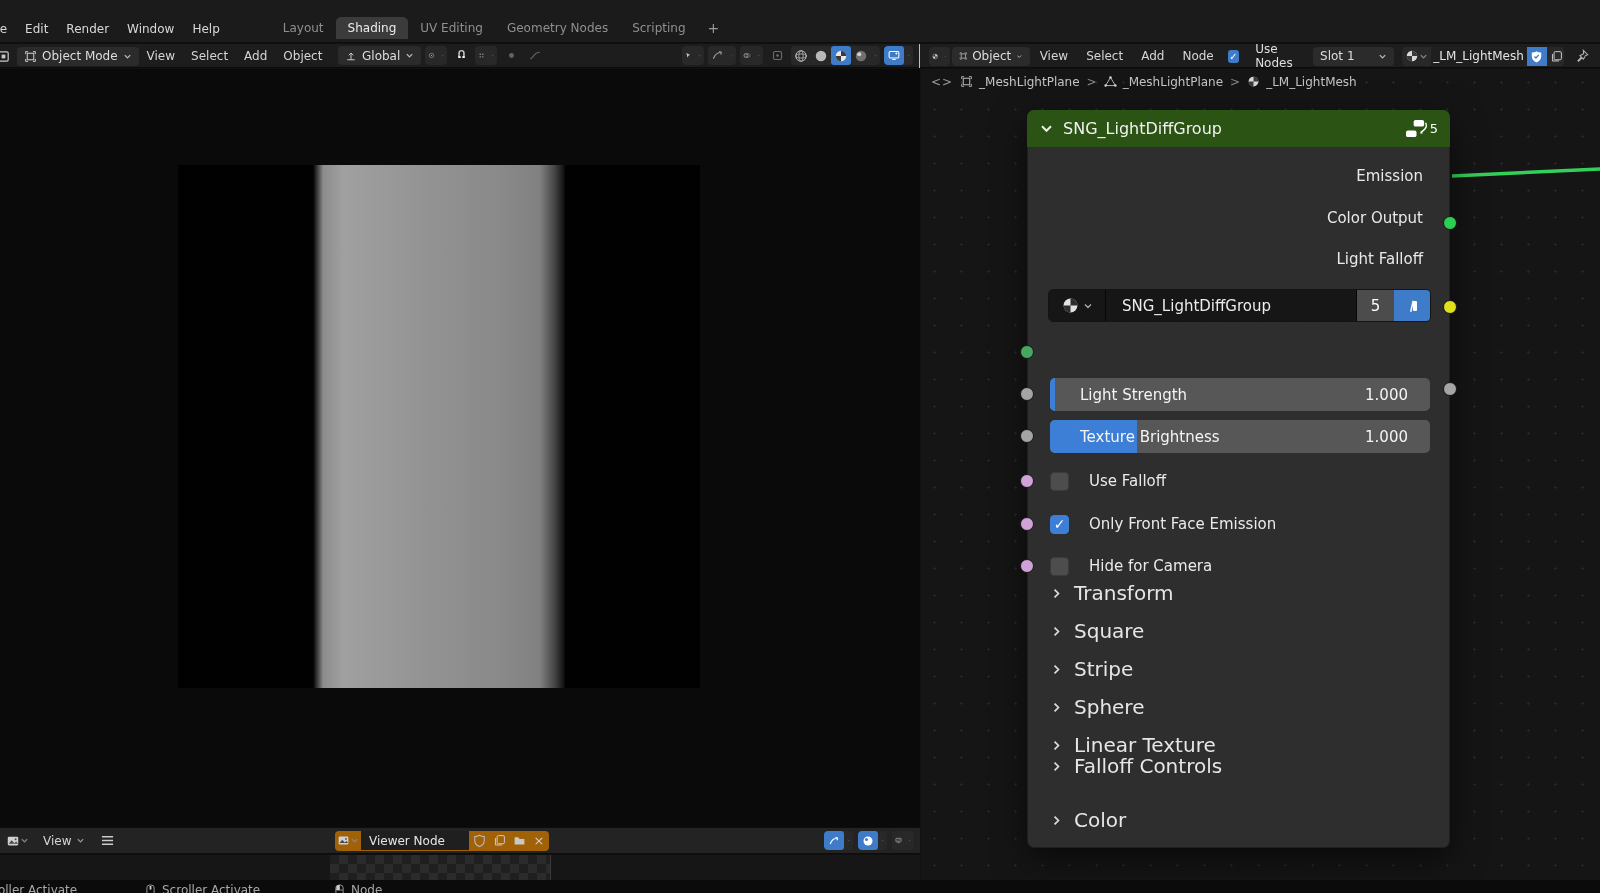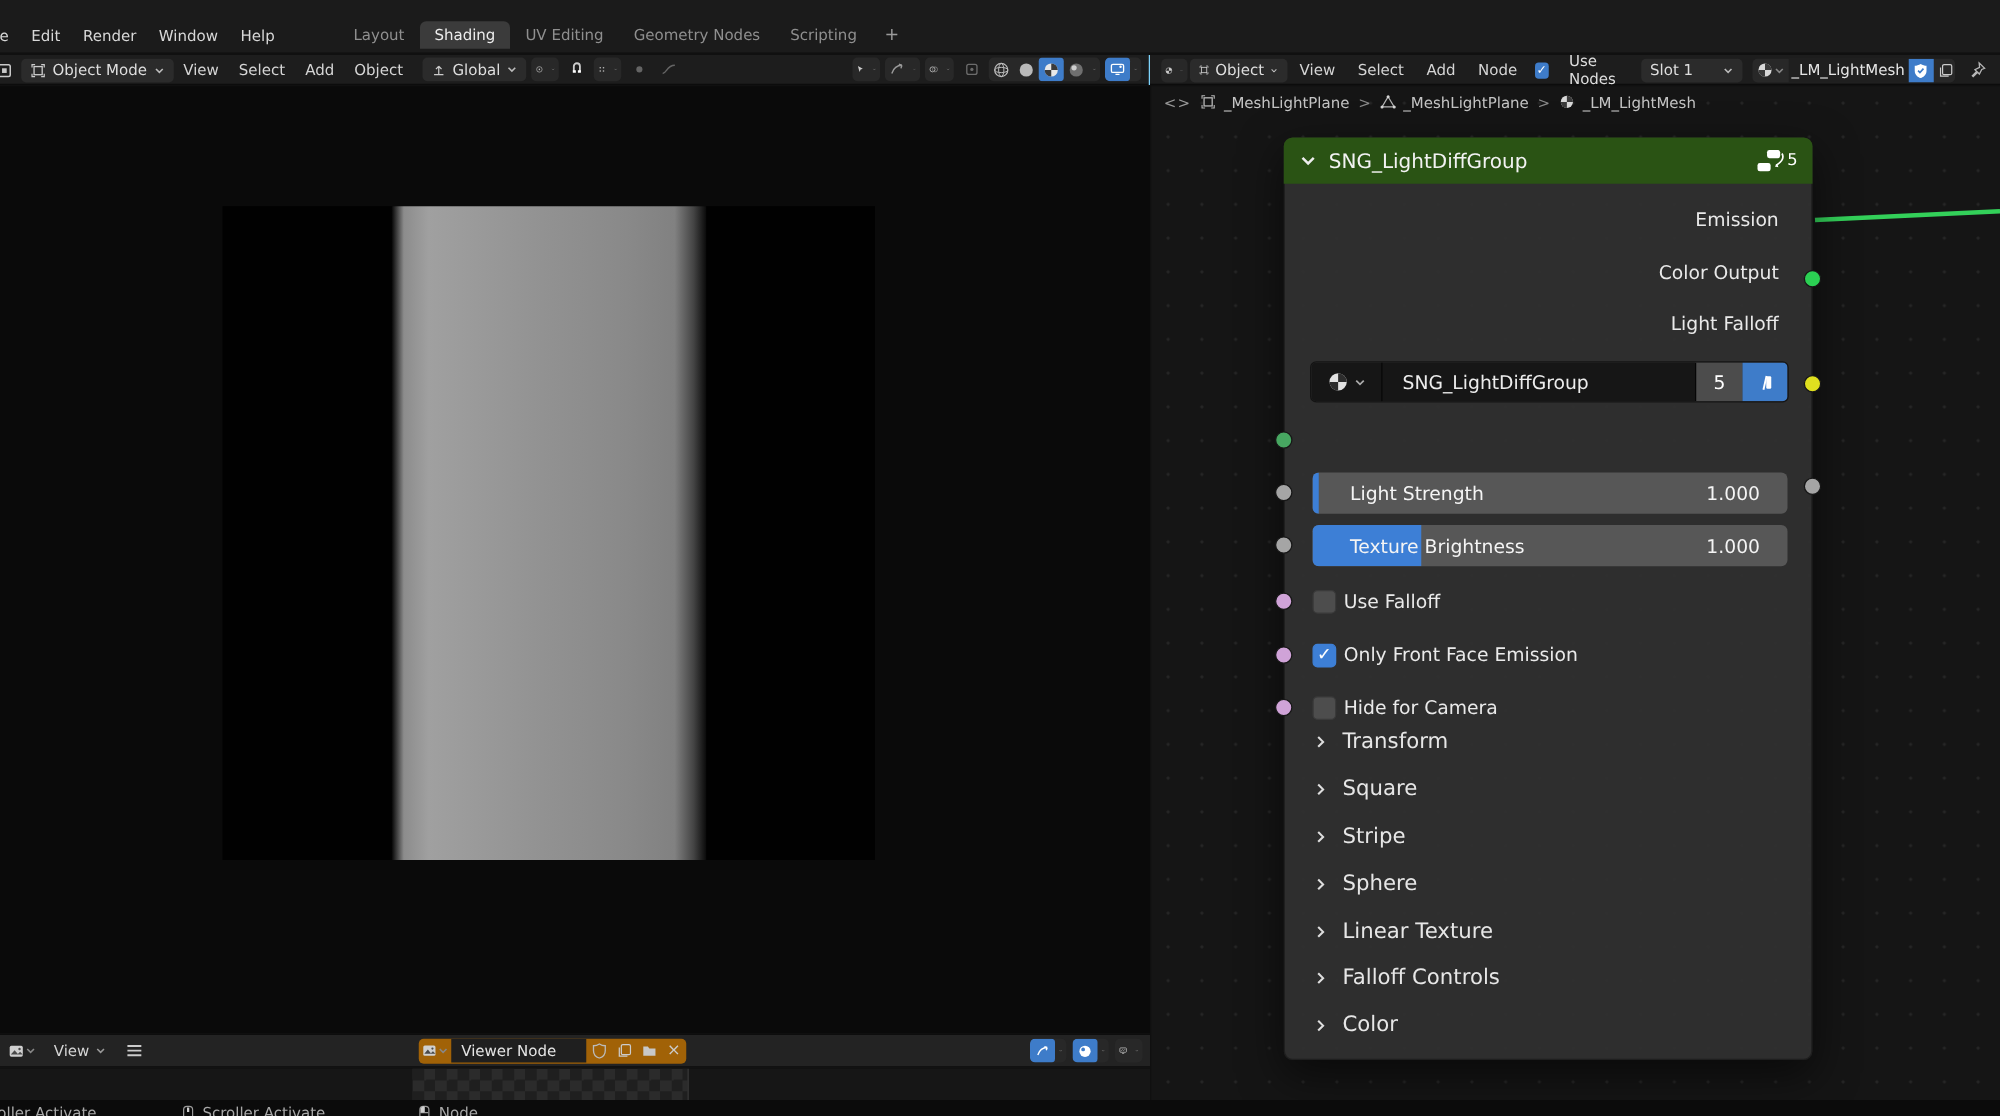--- a/index.html
+++ b/index.html
@@ -80,29 +80,29 @@
   .grp-count { width:38px; background:#4c4c4c; color:#fff; font-size:15px; display:flex;
                align-items:center; justify-content:center; border-left:1px solid #060606; }
   .grp-fake { width:36px; display:flex; align-items:center; justify-content:center; }
 
   .slider { position:absolute; left:22px; width:380px; height:33px; background:#575757;
             border-radius:5px; overflow:hidden; display:flex; align-items:center; }
   .slider .fill { position:absolute; left:0; top:0; bottom:0; }
   .s-label { position:relative; margin-left:30px; font-size:15px; color:#f4f4f4; flex:1; }
   .s-value { position:relative; margin-right:22px; font-size:15px; color:#f4f4f4; }
 
-  .chk-row { position:absolute; left:22px; height:22px; display:flex; align-items:center; gap:6px; }
+  .chk-row { position:absolute; left:22px; height:22px; display:flex; align-items:center; gap:20px; }
   .n-cbx { width:19px; height:19px; border-radius:4px; background:#4d4d4d; border:1px solid #3a3a3a;
            display:flex; align-items:center; justify-content:center; color:#fff; font-size:14px; }
   .n-cbx.checked { background:#3d7fd6; border-color:#3d7fd6; }
   .n-cbx.checked::after { content:"✓"; }
   .chk-label { color:#eaeaea; font-size:15px; }
 
   .panel-row { position:absolute; left:22px; height:24px; display:flex; align-items:center; gap:11px;
-               color:#e6e6e6; font-size:17px; }
+               color:#e6e6e6; font-size:20px; }
 
   .wire { position:absolute; left:0; top:0; pointer-events:none; }
 
   
   .img-hdr { position:absolute; left:0; top:827px; width:920px; height:27px; background:#232323;
              border-top:1px solid #0d0d0d; border-bottom:1px solid #0d0d0d; display:flex; align-items:center; }
   .img-hdr .left { display:flex; align-items:center; gap:4px; padding-left:4px; }
   .viewer-group { position:absolute; left:335px; top:3px; display:flex; align-items:center; }
   .viewer-group .seg2 { display:flex; height:20px; border-radius:4px; overflow:hidden; }
   .img-hdr-right { position:absolute; right:6px; top:3px; display:flex; gap:5px; align-items:center; }
@@ -509,21 +509,21 @@
             <path d="M3.5 2 6.5 5 3.5 8" stroke="#ddd" stroke-width="1.3" fill="none"></path>
           </svg>
         <span>Sphere</span>
       </div>
       <div class="panel-row" style="top:622px">
         <svg width="13" height="13" viewBox="0 0 10 10">
             <path d="M3.5 2 6.5 5 3.5 8" stroke="#ddd" stroke-width="1.3" fill="none"></path>
           </svg>
         <span>Linear Texture</span>
       </div>
-      <div class="panel-row" style="top:659px">
+      <div class="panel-row" style="top:643px">
         <svg width="13" height="13" viewBox="0 0 10 10">
             <path d="M3.5 2 6.5 5 3.5 8" stroke="#ddd" stroke-width="1.3" fill="none"></path>
           </svg>
         <span>Falloff Controls</span>
       </div>
       <div class="panel-row" style="top:697px">
         <svg width="13" height="13" viewBox="0 0 10 10">
             <path d="M3.5 2 6.5 5 3.5 8" stroke="#ddd" stroke-width="1.3" fill="none"></path>
           </svg>
         <span>Color</span>

